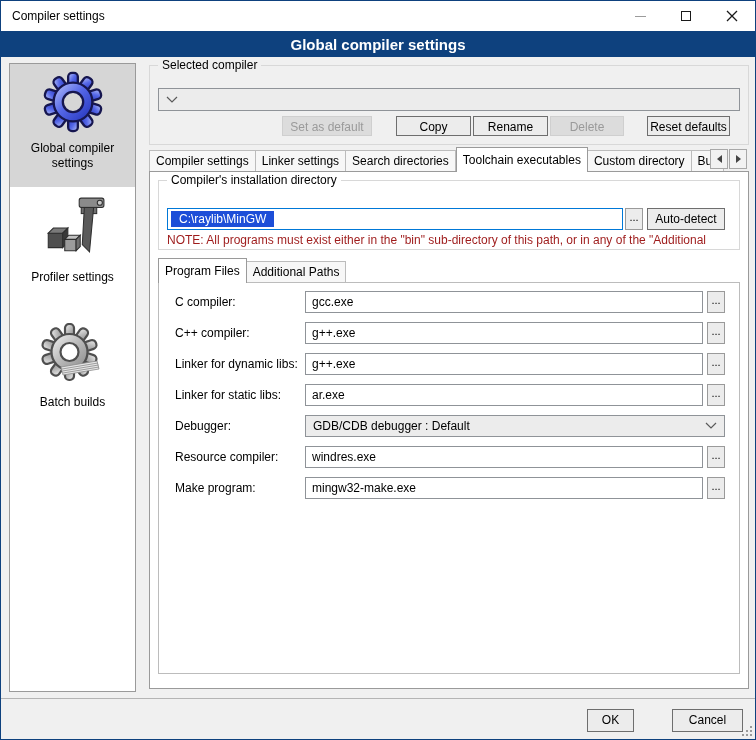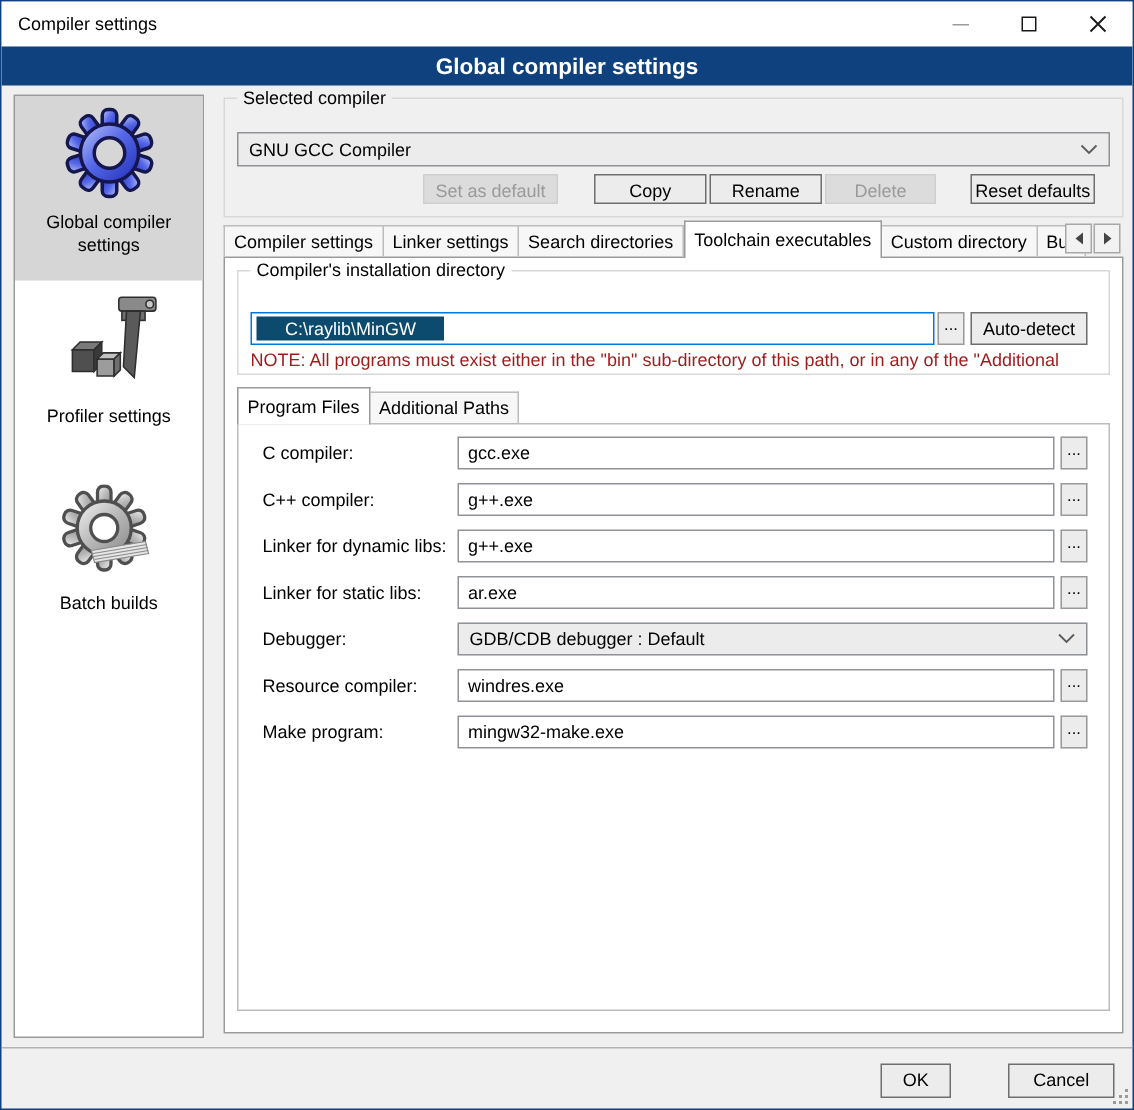--- a/index.html
+++ b/index.html
@@ -59,21 +59,21 @@
   .arrow-btn { width:18px; height:20px; background:#f2f2f2; border:1px solid #a8a8a8; display:flex; align-items:center; justify-content:center; margin-left:1px; cursor:pointer; }
   .tri { width:0; height:0; border-top:4px solid transparent; border-bottom:4px solid transparent; }
   .tri-left { border-right:5px solid #444; }
   .tri-right { border-left:5px solid #444; }
 
   
   .page { position:absolute; left:148px; top:170px; width:600px; height:518px; background:#ffffff; border:1px solid #9a9a9a; z-index:2; }
 
   
   .path-input { position:absolute; left:8px; top:27px; width:456px; height:22px; background:#fff; border:1px solid #0078d7; line-height:20px; padding-left:3px; white-space:nowrap; overflow:hidden; cursor:text; }
-  .sel-text { background:#0c4a6e; color:#fff; padding:1px 19px; }
+  .sel-text { background:#1d4ed8; color:#fff; padding:1px 8px; }
   .dots-btn { position:absolute; width:18px; height:22px; background:#ececec; border:1px solid #9a9a9a; text-align:center; line-height:16px; font-size:11px; cursor:pointer; }
   .g2 .dots-btn { left:466px; top:27px; }
   .autodetect-btn { position:absolute; left:488px; top:27px; width:78px; height:22px; background:#ececec; border:1px solid #6e6e6e; text-align:center; line-height:20px; cursor:pointer; }
   .note { position:absolute; left:8px; top:52px; width:568px; white-space:nowrap; overflow:hidden; color:#9e1b1b; font-size:12px; }
 
   
   .inner-tabs { position:absolute; left:8px; top:86px; height:24px; display:flex; align-items:flex-end; }
   .inner-page { position:absolute; left:8px; top:110px; width:582px; height:392px; background:#ffffff; border:1px solid #bcbcbc; }
 
   .frow { position:absolute; left:0; width:100%; height:22px; }
@@ -195,21 +195,20 @@
           <circle cx="58" cy="8.5" r="2.5" fill="#c8c8c8"></circle>
         </g>
       </svg>
       <span class="side-label">Profiler settings</span>
     </div>
   </div>
 
   <div class="groupbox g1">
     <span class="group-label">Selected compiler</span>
     <div class="combo compiler-combo">
-      <span class="combo-text">GNU GCC Compiler</span>
       <svg class="chevron" viewBox="0 0 12 8">
           <path d="M1 1 L6 6 L11 1" fill="none" stroke="#5a5a5a" stroke-width="1.2"></path>
         </svg>
     </div>
     <span class="btn disabled b-setdef">Set as default</span>
     <span class="btn b-copy">Copy</span>
     <span class="btn b-rename">Rename</span>
     <span class="btn disabled b-delete">Delete</span>
     <span class="btn b-reset">Reset defaults</span>
   </div>

